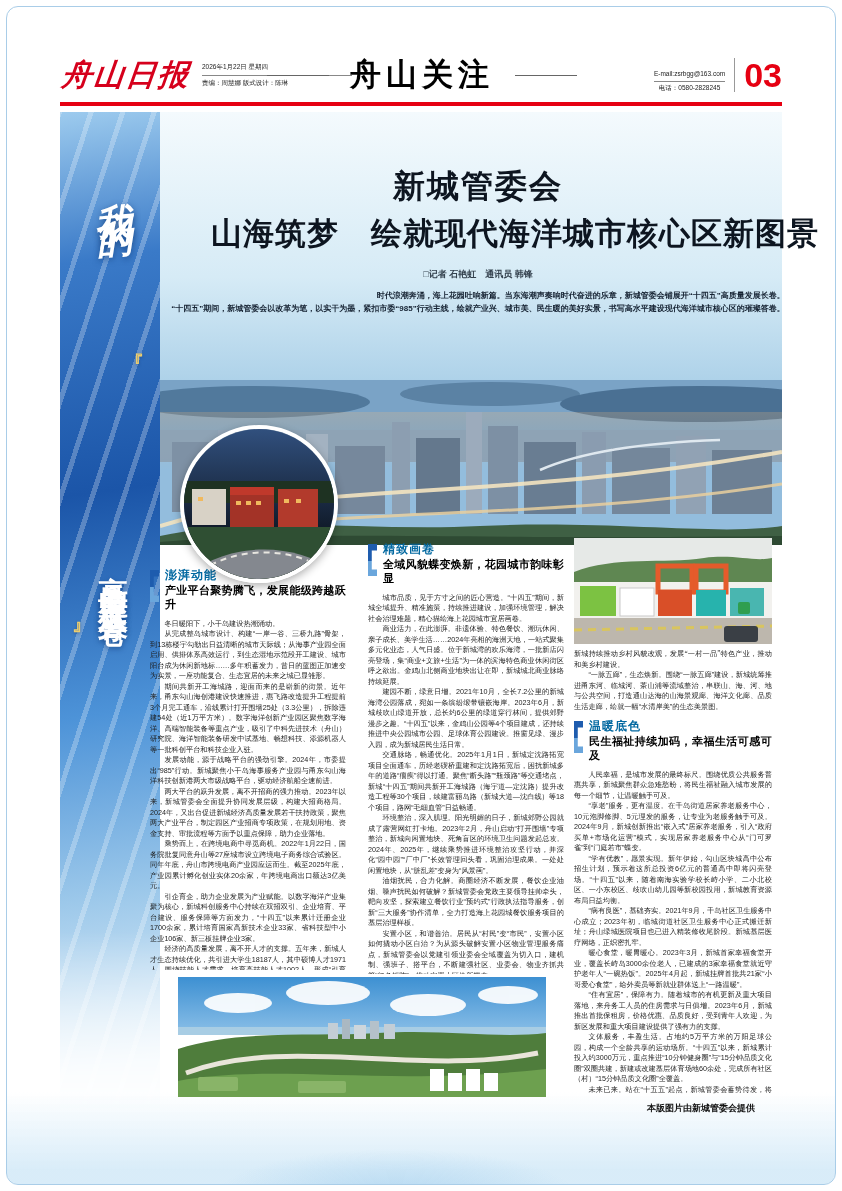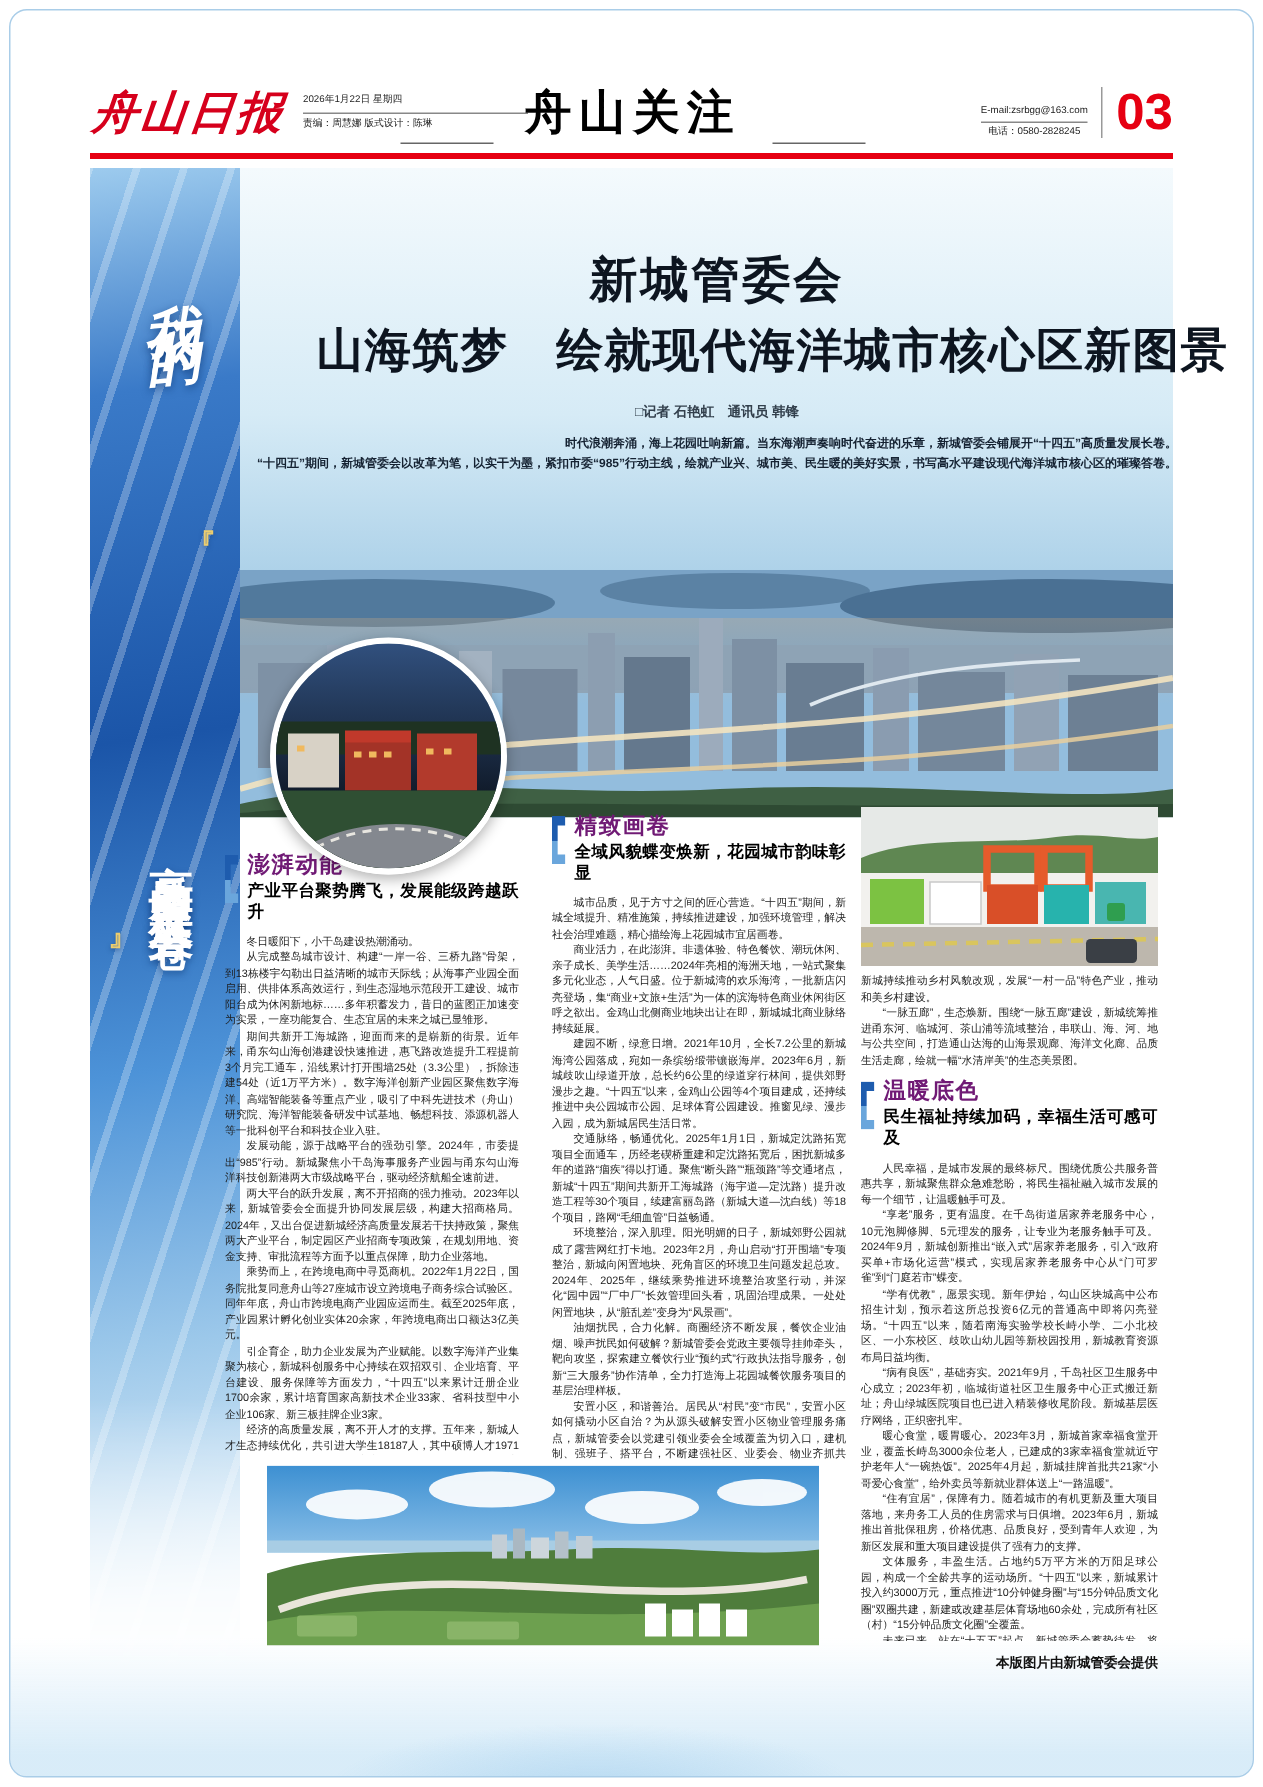--- a/index.html
+++ b/index.html
@@ -6,21 +6,21 @@
   .page{position:relative;width:842px;height:1191px;background:#fff;overflow:hidden;
         font-family:"Liberation Sans","DejaVu Sans",sans-serif;color:#1c1c1c;}
   .frame{position:absolute;left:6px;top:6px;right:6px;bottom:6px;border:1px solid #a9cde8;border-radius:12px;pointer-events:none;z-index:9;}
 
   
   .header{position:absolute;left:62px;right:60px;top:50px;height:50px;display:flex;align-items:center;z-index:5;}
   .logo{color:#d6001c;font:italic 700 30px "Liberation Serif","DejaVu Serif",serif;letter-spacing:2px;transform:skewX(-6deg);white-space:nowrap;}
   .mast-info{margin-left:12px;width:150px;font-size:6.5px;line-height:1.3;color:#222;}
   .mast-line1{padding-bottom:3px;border-bottom:1px solid #888;}
   .mast-line2{padding-top:3px;}
-  .center-title{position:absolute;left:50%;transform:translateX(-50%);display:flex;align-items:flex-end;gap:21px;}
+  .center-title{position:absolute;left:50%;transform:translateX(-50%);display:flex;align-items:center;gap:21px;}
   .h-rule{width:62px;height:1px;background:#666;}
   .sec-name{font-size:31px;font-weight:700;letter-spacing:5px;color:#000;white-space:nowrap;}
   .right-info{margin-left:auto;display:flex;align-items:flex-end;gap:9px;}
   .contact{text-align:center;font-size:6.5px;color:#222;line-height:1.3;}
   .contact .email{border-bottom:1px solid #888;padding-bottom:2px;margin-bottom:2px;}
   .vline{width:1px;height:34px;background:#999;}
   .page-num{color:#e60012;font-size:34px;font-weight:700;line-height:1;}
   .red-rule{position:absolute;left:60px;right:60px;top:102px;height:4px;background:#e60012;z-index:5;}
 
   
@@ -53,31 +53,31 @@
 
   .circle-photo{position:absolute;left:180px;top:425px;width:150px;height:150px;border-radius:50%;
     border:4px solid #fff;overflow:hidden;z-index:6;box-shadow:0 3px 9px rgba(0,0,0,.3);}
 
   
   .col{position:absolute;font-size:7.2px;line-height:10.5px;text-align:justify;color:#1d1d1d;z-index:2;overflow:hidden;}
   .col1{left:150px;top:568px;width:196px;max-height:402px;}
   .col2{left:368px;top:542px;width:196px;max-height:432px;}
   .col3{left:574px;top:538px;width:198px;max-height:556px;}
   .para{margin:0;text-indent:2em;}
-  .para.noindent{text-indent:0;}
+  .para.noindent{text-indent:0;font-family:Liberation Serif, serif;}
   .sec-head{display:flex;gap:6px;align-items:flex-start;margin:0 0 7px 0;}
   .sec-bracket{flex:0 0 9px;width:9px;height:32px;margin-top:2px;
     background:linear-gradient(180deg,#1e5cae 0 52%,#6aa6dc 52% 100%);
     clip-path:polygon(0 0,100% 0,100% 20%,42% 20%,42% 80%,100% 80%,100% 100%,0 100%);}
-  .sec-eyebrow{font-size:15px;font-weight:700;color:#701a75;letter-spacing:1px;line-height:1.2;}
+  .sec-eyebrow{font-size:12px;font-weight:700;color:#0369a1;letter-spacing:1px;line-height:1.2;}
   .sec-title{font-size:11px;font-weight:700;color:#000;letter-spacing:.3px;line-height:1.25;margin-top:2px;}
   .col3-photo{width:198px;height:106px;margin-bottom:5px;overflow:hidden;}
 
   .bottom-photo{position:absolute;left:178px;top:977px;width:368px;height:120px;overflow:hidden;z-index:4;}
-  .credit{position:absolute;left:574px;top:1102px;width:198px;text-align:right;
+  .credit{position:absolute;left:602px;top:1102px;width:198px;text-align:center;
     font-size:9px;font-weight:700;color:#111;z-index:5;}
 
   
   .bottom-decor{position:absolute;left:7px;right:7px;bottom:7px;height:92px;z-index:3;border-radius:0 0 11px 11px;pointer-events:none;
     background:radial-gradient(260px 70px at 47% 115%,rgba(150,200,235,.55),transparent 70%),
                linear-gradient(180deg,rgba(255,255,255,0) 0%,rgba(196,226,245,.65) 85%);}
 </style>
 </head>
 <body>
 

